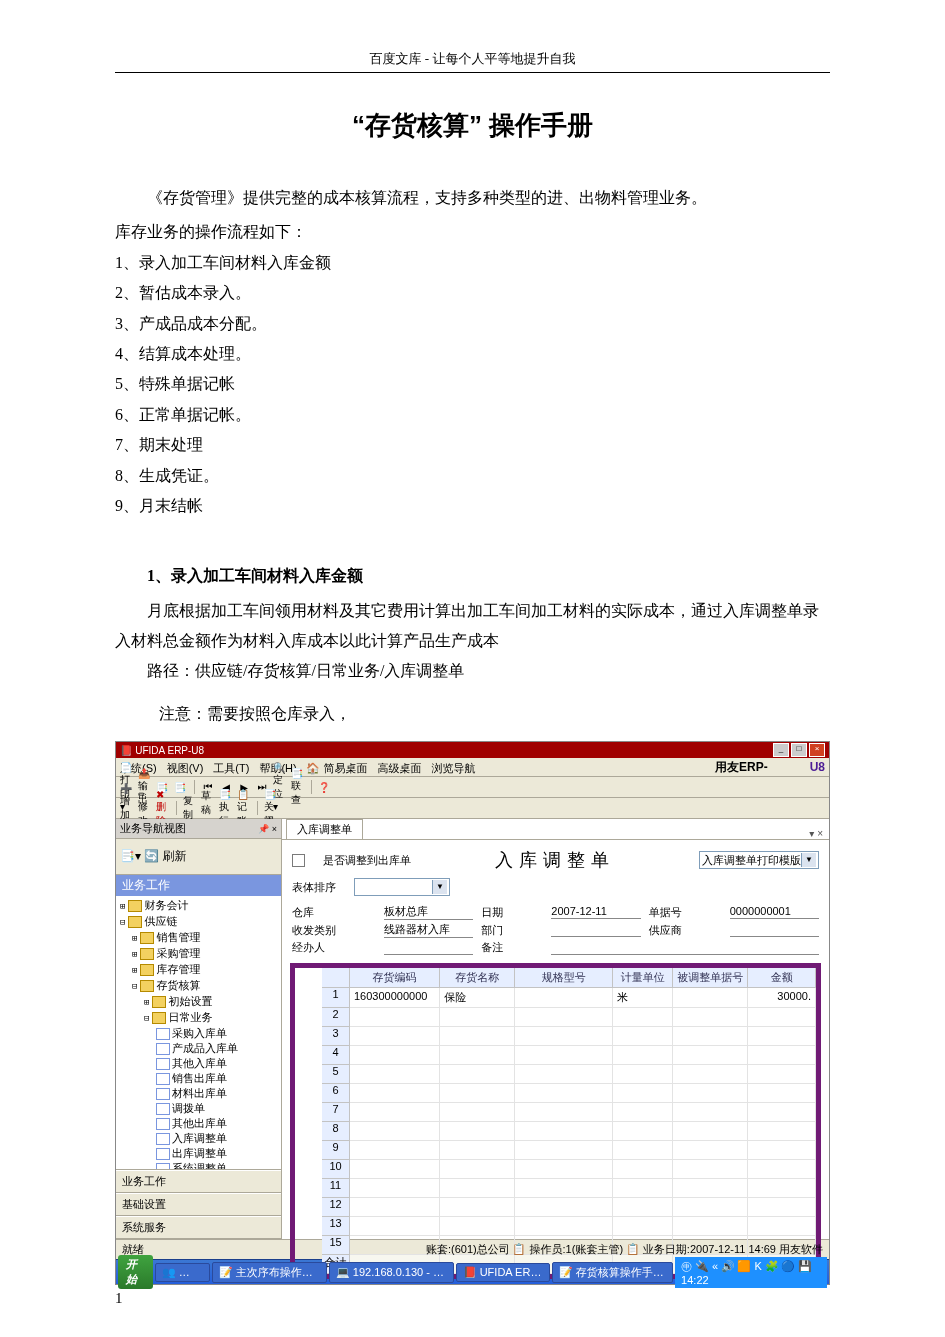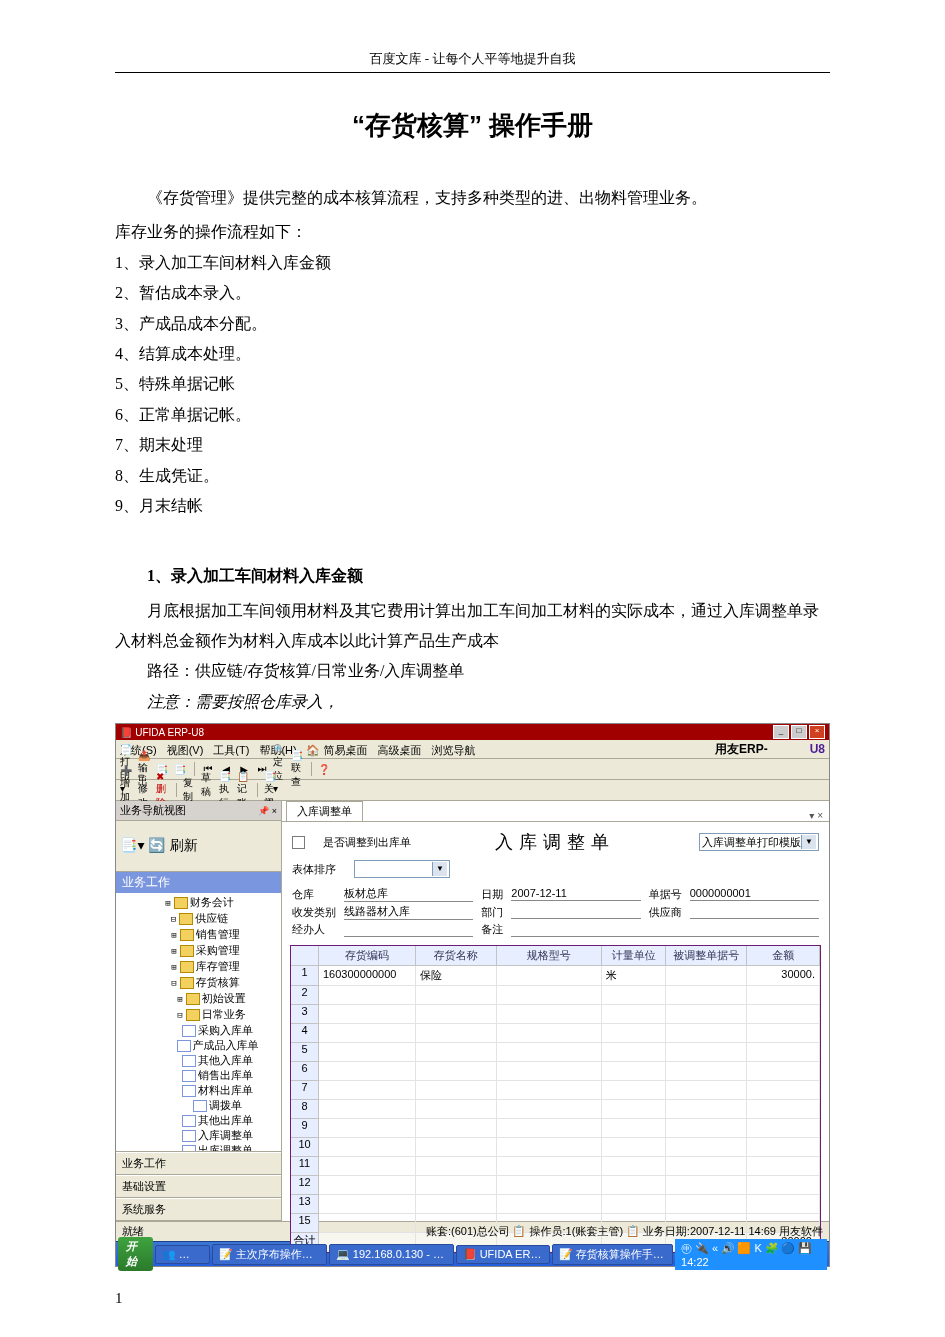--- a/index.html
+++ b/index.html
@@ -79,46 +79,46 @@
   .toolbar1,.toolbar2 {
     display:flex;align-items:center;height:20px;padding:0 4px;gap:4px;
     border-bottom:1px solid #aca899;
   }
   .tico{width:14px;height:14px;display:inline-flex;align-items:center;justify-content:center;font-size:10px;}
   .sep{width:1px;height:14px;background:#aca899;margin:0 2px;}
   .app-body{display:flex;height:420px;}
   .sidebar{width:165px;border-right:1px solid #aca899;display:flex;flex-direction:column;background:#ece9d8;}
   .sb-title{background:#d6d3ce;border-bottom:1px solid #aca899;padding:2px 4px;font-size:11px;display:flex;justify-content:space-between;align-items:center;}
   .sb-pin{font-size:9px;}
-  .sb-tool{padding:16px 4px;border-bottom:1px solid #aca899;font-size:14px;}
+  .sb-tool{padding:9px 4px;border-bottom:1px solid #aca899;font-size:12px;}
   .sb-group{background:#7a96df;color:#fff;padding:2px 6px;font-size:12px;}
   .tree{flex:1;overflow:auto;background:#fff;padding:2px 2px;font-size:11px;line-height:15px;}
-  .tn{white-space:nowrap;text-align:center;}
+  .tn{white-space:nowrap;}
   .ti0{padding-left:2px;} .ti1{padding-left:14px;} .ti2{padding-left:26px;} .ti3{padding-left:38px;}
   .fico{display:inline-block;width:12px;height:10px;margin-right:2px;vertical-align:middle;}
   .fclosed{background:#f3d160;border:1px solid #b58a00;}
   .fopen{background:#f3d160;border:1px solid #b58a00;}
   .doc{background:#fff;border:1px solid #7a96df;}
   .sb-foot{border-top:1px solid #aca899;}
   .sb-foot div{padding:3px 6px;border-top:1px solid #fff;border-bottom:1px solid #aca899;background:#ece9d8;}
   .main{flex:1;display:flex;flex-direction:column;background:#fff;}
   .tabstrip{height:20px;border-bottom:1px solid #aca899;display:flex;align-items:flex-end;padding-left:4px;justify-content:space-between;}
   .tab{border:1px solid #aca899;border-bottom:none;background:#fff;padding:2px 10px;font-size:11px;}
   .tabx{padding-right:6px;font-size:10px;color:#555;}
   .form-area{padding:8px 10px 4px 10px;}
   .form-row{display:flex;align-items:center;gap:18px;margin-bottom:6px;font-size:11px;}
   .cbx{width:11px;height:11px;border:1px solid #7a7a7a;background:#fff;display:inline-block;}
   .big-title{flex:1;text-align:center;font-size:18px;font-family:"SimSun";letter-spacing:6px;}
   .print-sel{display:flex;align-items:center;}
   .selbox{border:1px solid #7f9db9;background:#fff;height:16px;display:flex;align-items:center;padding:0 2px;font-size:11px;min-width:110px;justify-content:space-between;}
   .selbtn{width:14px;height:14px;background:#dbe3ef;border-left:1px solid #7f9db9;text-align:center;font-size:8px;line-height:14px;}
   .lbl{min-width:44px;}
   .fields{display:grid;grid-template-columns:auto 1fr auto 1fr auto 1fr;gap:2px 8px;font-size:11px;padding:2px 0;align-items:center;}
-  .val{border-bottom:1px solid #888;min-height:13px;}
-  .grid{border:1px solid #701a75;margin:2px 8px 0 8px;font-size:11px;}
+  .val{border-bottom:1px solid #888;min-height:13px;margin-left:40px;}
+  .grid{border:5px solid #701a75;margin:2px 8px 0 8px;font-size:11px;padding-left:27px;}
   .grow{display:grid;grid-template-columns:28px 1.2fr 1fr 1.3fr 0.8fr 1fr 0.9fr;}
   .gh{background:#e6eeff;border-right:1px solid #c3c3c3;border-bottom:1px solid #c3c3c3;padding:2px 4px;text-align:center;color:#335;}
   .gc{border-right:1px solid #e3e3e3;border-bottom:1px solid #e3e3e3;padding:2px 4px;min-height:14px;white-space:nowrap;overflow:hidden;}
   .gnum{background:#e6eeff;text-align:center;border-right:1px solid #c3c3c3;border-bottom:1px solid #c3c3c3;}
   .sumrow{background:#f7f7ef;}
   .right{text-align:right;}
   .red{color:#c00000;}
   .status{border-top:1px solid #aca899;display:flex;justify-content:space-between;padding:2px 6px;font-size:11px;background:#ece9d8;}
   .status-left{} .status-right{}
   .taskbar{display:flex;align-items:center;height:24px;background:linear-gradient(#3b77d3,#245edb);color:#fff;font-size:11px;padding:0 2px;gap:2px;border-top:1px solid #1a3e8a;}
@@ -144,21 +144,21 @@
     <p class="list-line">4、结算成本处理。</p>
     <p class="list-line">5、特殊单据记帐</p>
     <p class="list-line">6、正常单据记帐。</p>
     <p class="list-line">7、期末处理</p>
     <p class="list-line">8、生成凭证。</p>
     <p class="list-line">9、月末结帐</p>
 
     <div class="section-h">1、录入加工车间材料入库金额</div>
     <p class="indent" style="margin:0;">月底根据加工车间领用材料及其它费用计算出加工车间加工材料的实际成本，通过入库调整单录入材料总金额作为材料入库成本以此计算产品生产成本</p>
     <p class="indent" style="margin:0;">路径：供应链/存货核算/日常业务/入库调整单</p>
-    <p class="indent" style="margin:0;font-style:italic;">注意：需要按照仓库录入，</p>
+    <p class="indent" style="margin:12px;">注意：需要按照仓库录入，</p>
   </div>
 
   <div class="app-shot">
 
     <div class="title-bar">
       <span>📕 <span>UFIDA ERP-U8</span></span>
       <span class="title-right">
         <span class="tbtn">_</span>
         <span class="tbtn">□</span>
         <span class="tbtn" style="background:#d04020;color:#fff;">×</span>

